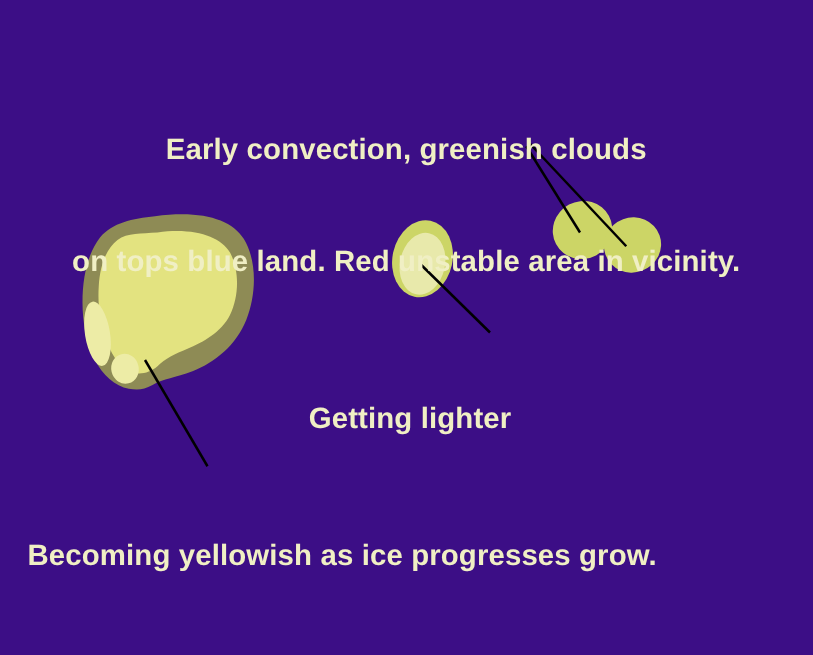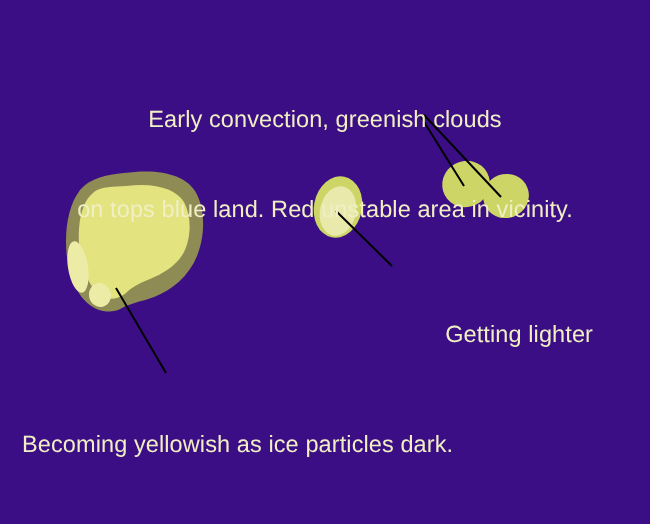--- a/index.html
+++ b/index.html
@@ -24,35 +24,36 @@
   }
   .caption {
     position: absolute;
     color: #f0efc4;
     font-family: "Liberation Sans", sans-serif;
     font-size: 23.5px;
     line-height: 30px;
     letter-spacing: 0.1px;
     white-space: pre;
     text-rendering: geometricPrecision;
+    font-weight: bold;
   }
   .caption .line {
     display: block;
   }
   #caption-top {
     left: 0;
     top: 44px;
     width: 650px;
     text-align: center;
   }
   #caption-middle {
     left: 247px;
     top: 259px;
     width: 346px;
-    text-align: right;
+    text-align: left;
   }
   #caption-bottom {
     left: 22px;
     top: 369px;
     text-align: left;
   }
 </style>
 </head>
 <body>
 
@@ -100,18 +101,18 @@
   <div class="caption" id="caption-top">
     <span class="line">Early convection, greenish clouds</span>
     <span class="line">on tops blue land. Red unstable area in vicinity.</span>
   </div>
 
   <div class="caption" id="caption-middle">
     <span class="line">Getting lighter</span>
   </div>
 
   <div class="caption" id="caption-bottom">
-    <span class="line">Becoming yellowish as ice particles dark.</span>
+    <span class="line">Becoming yellowish as ice progresses grow.</span>
     <span class="line">Cirrus anvils or overshooting tops</span>
     
   </div>
 
 </div>
 
 </body></html>

